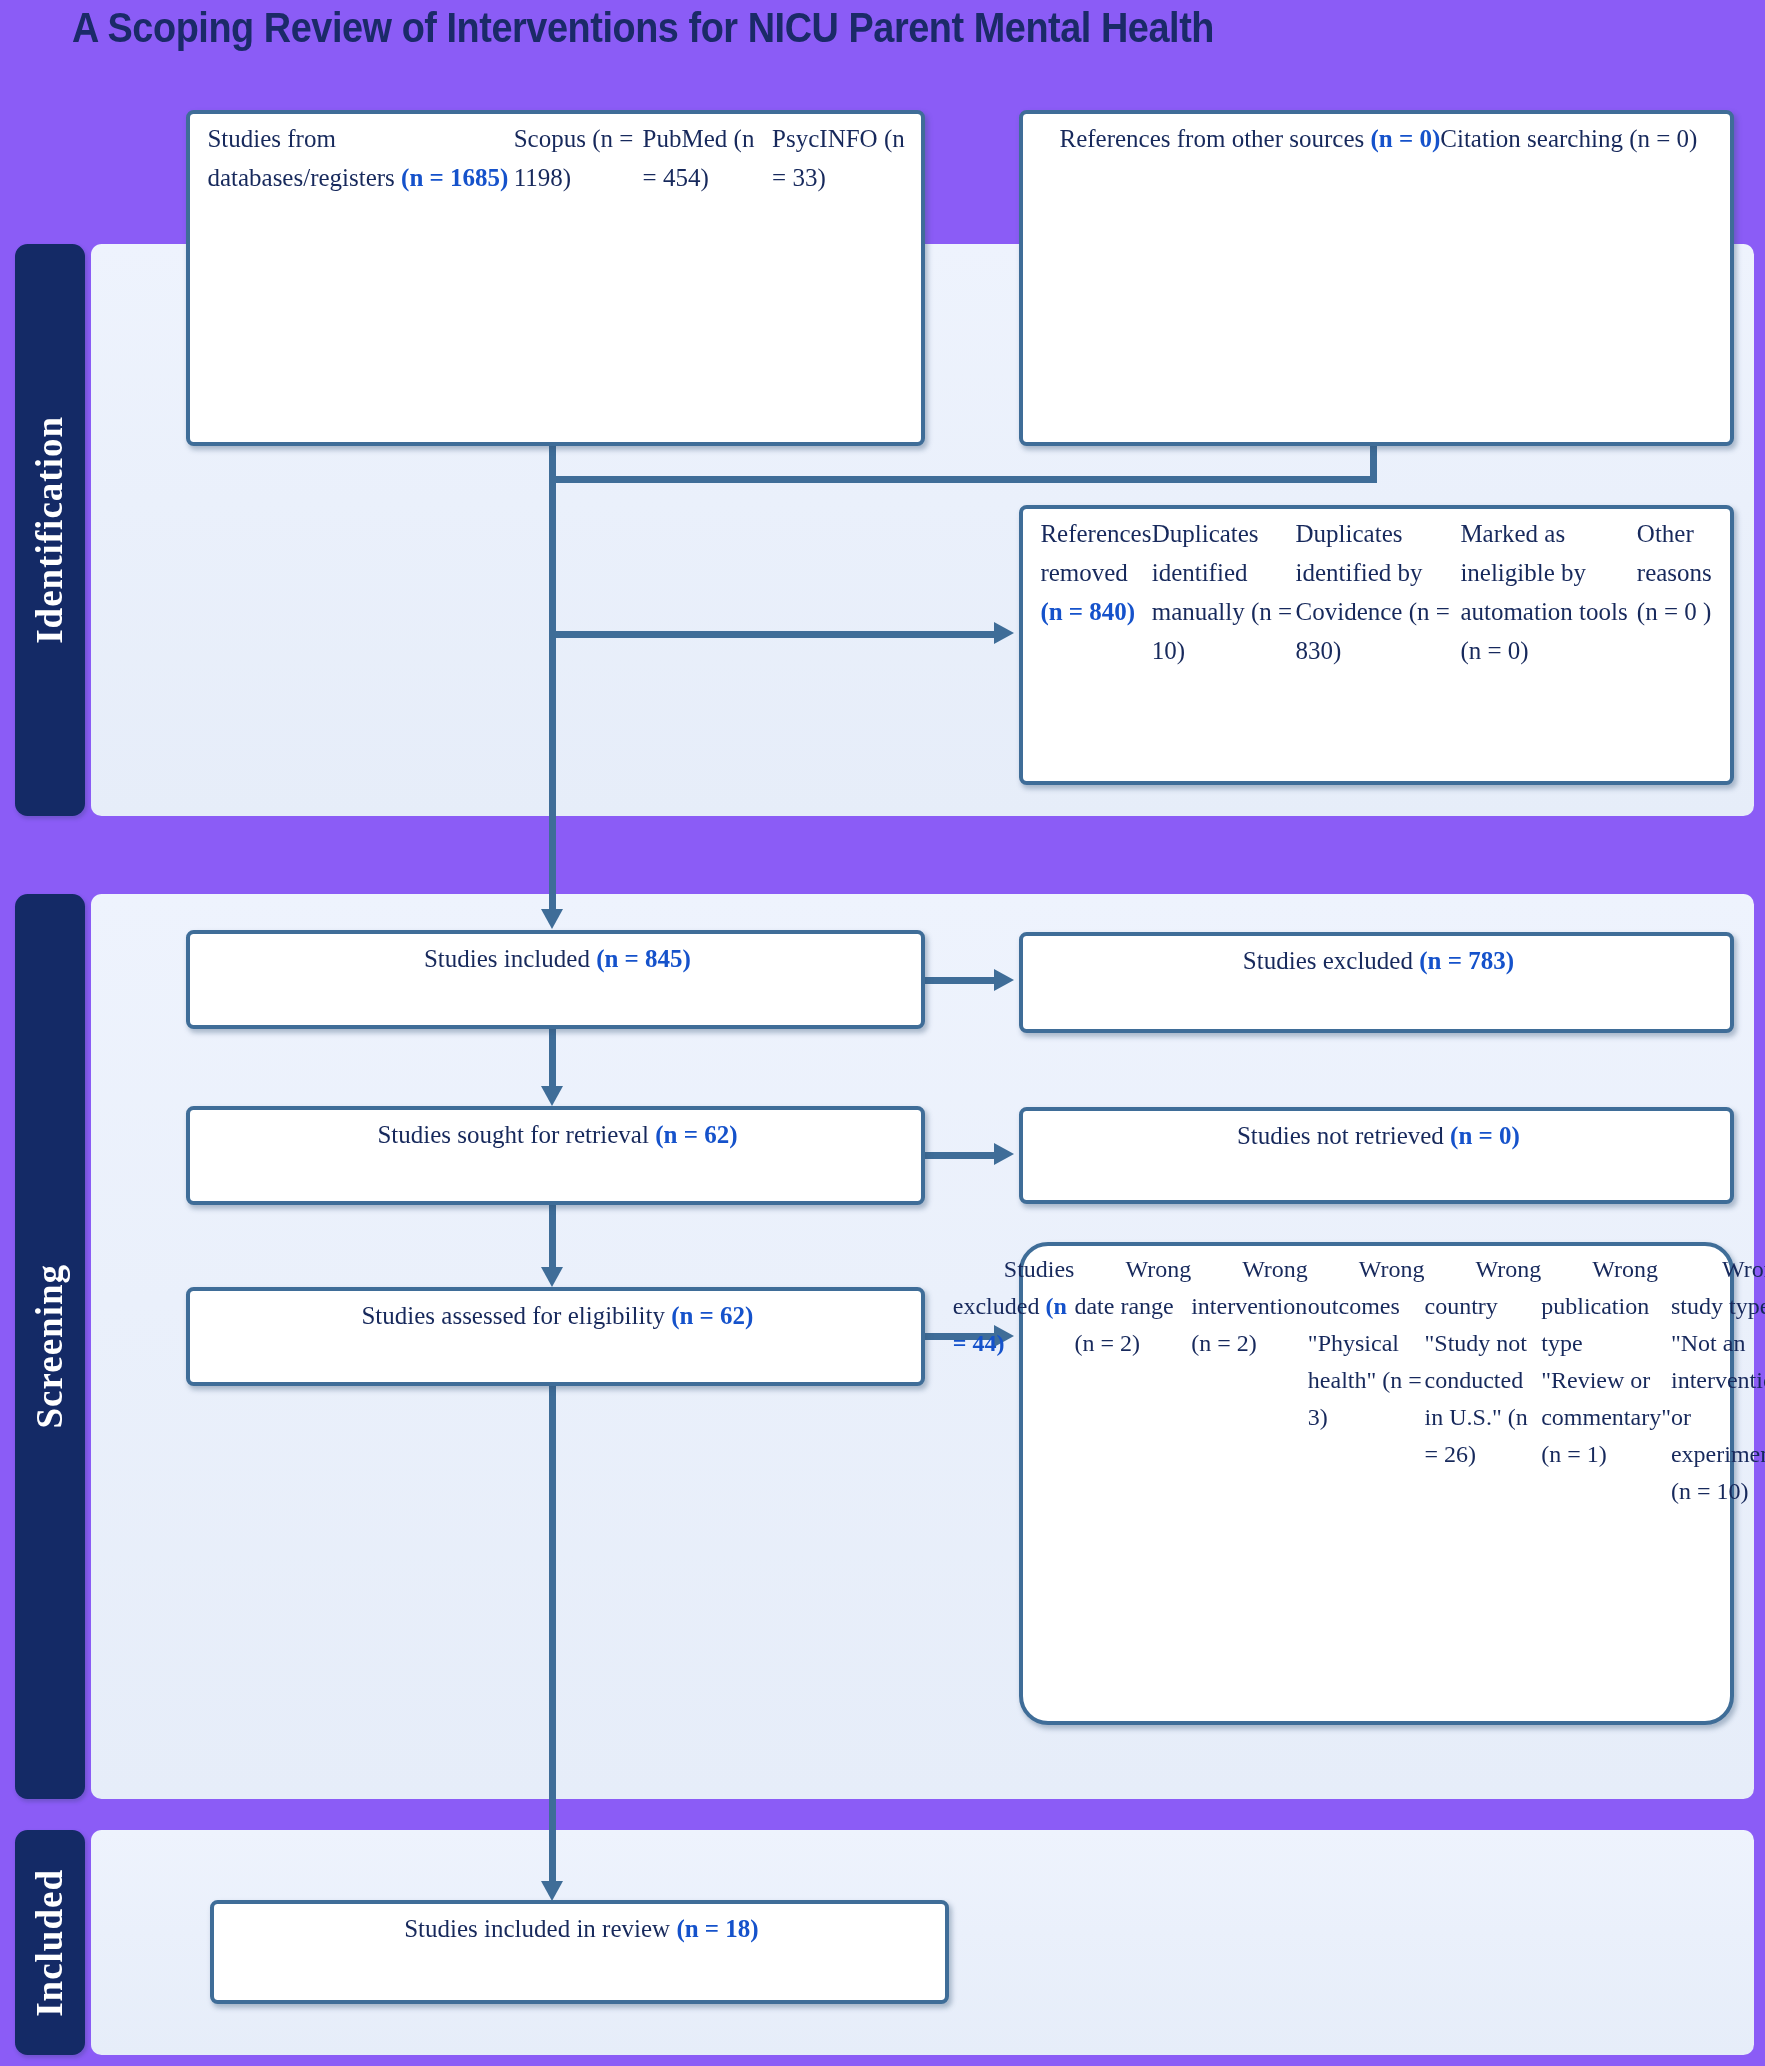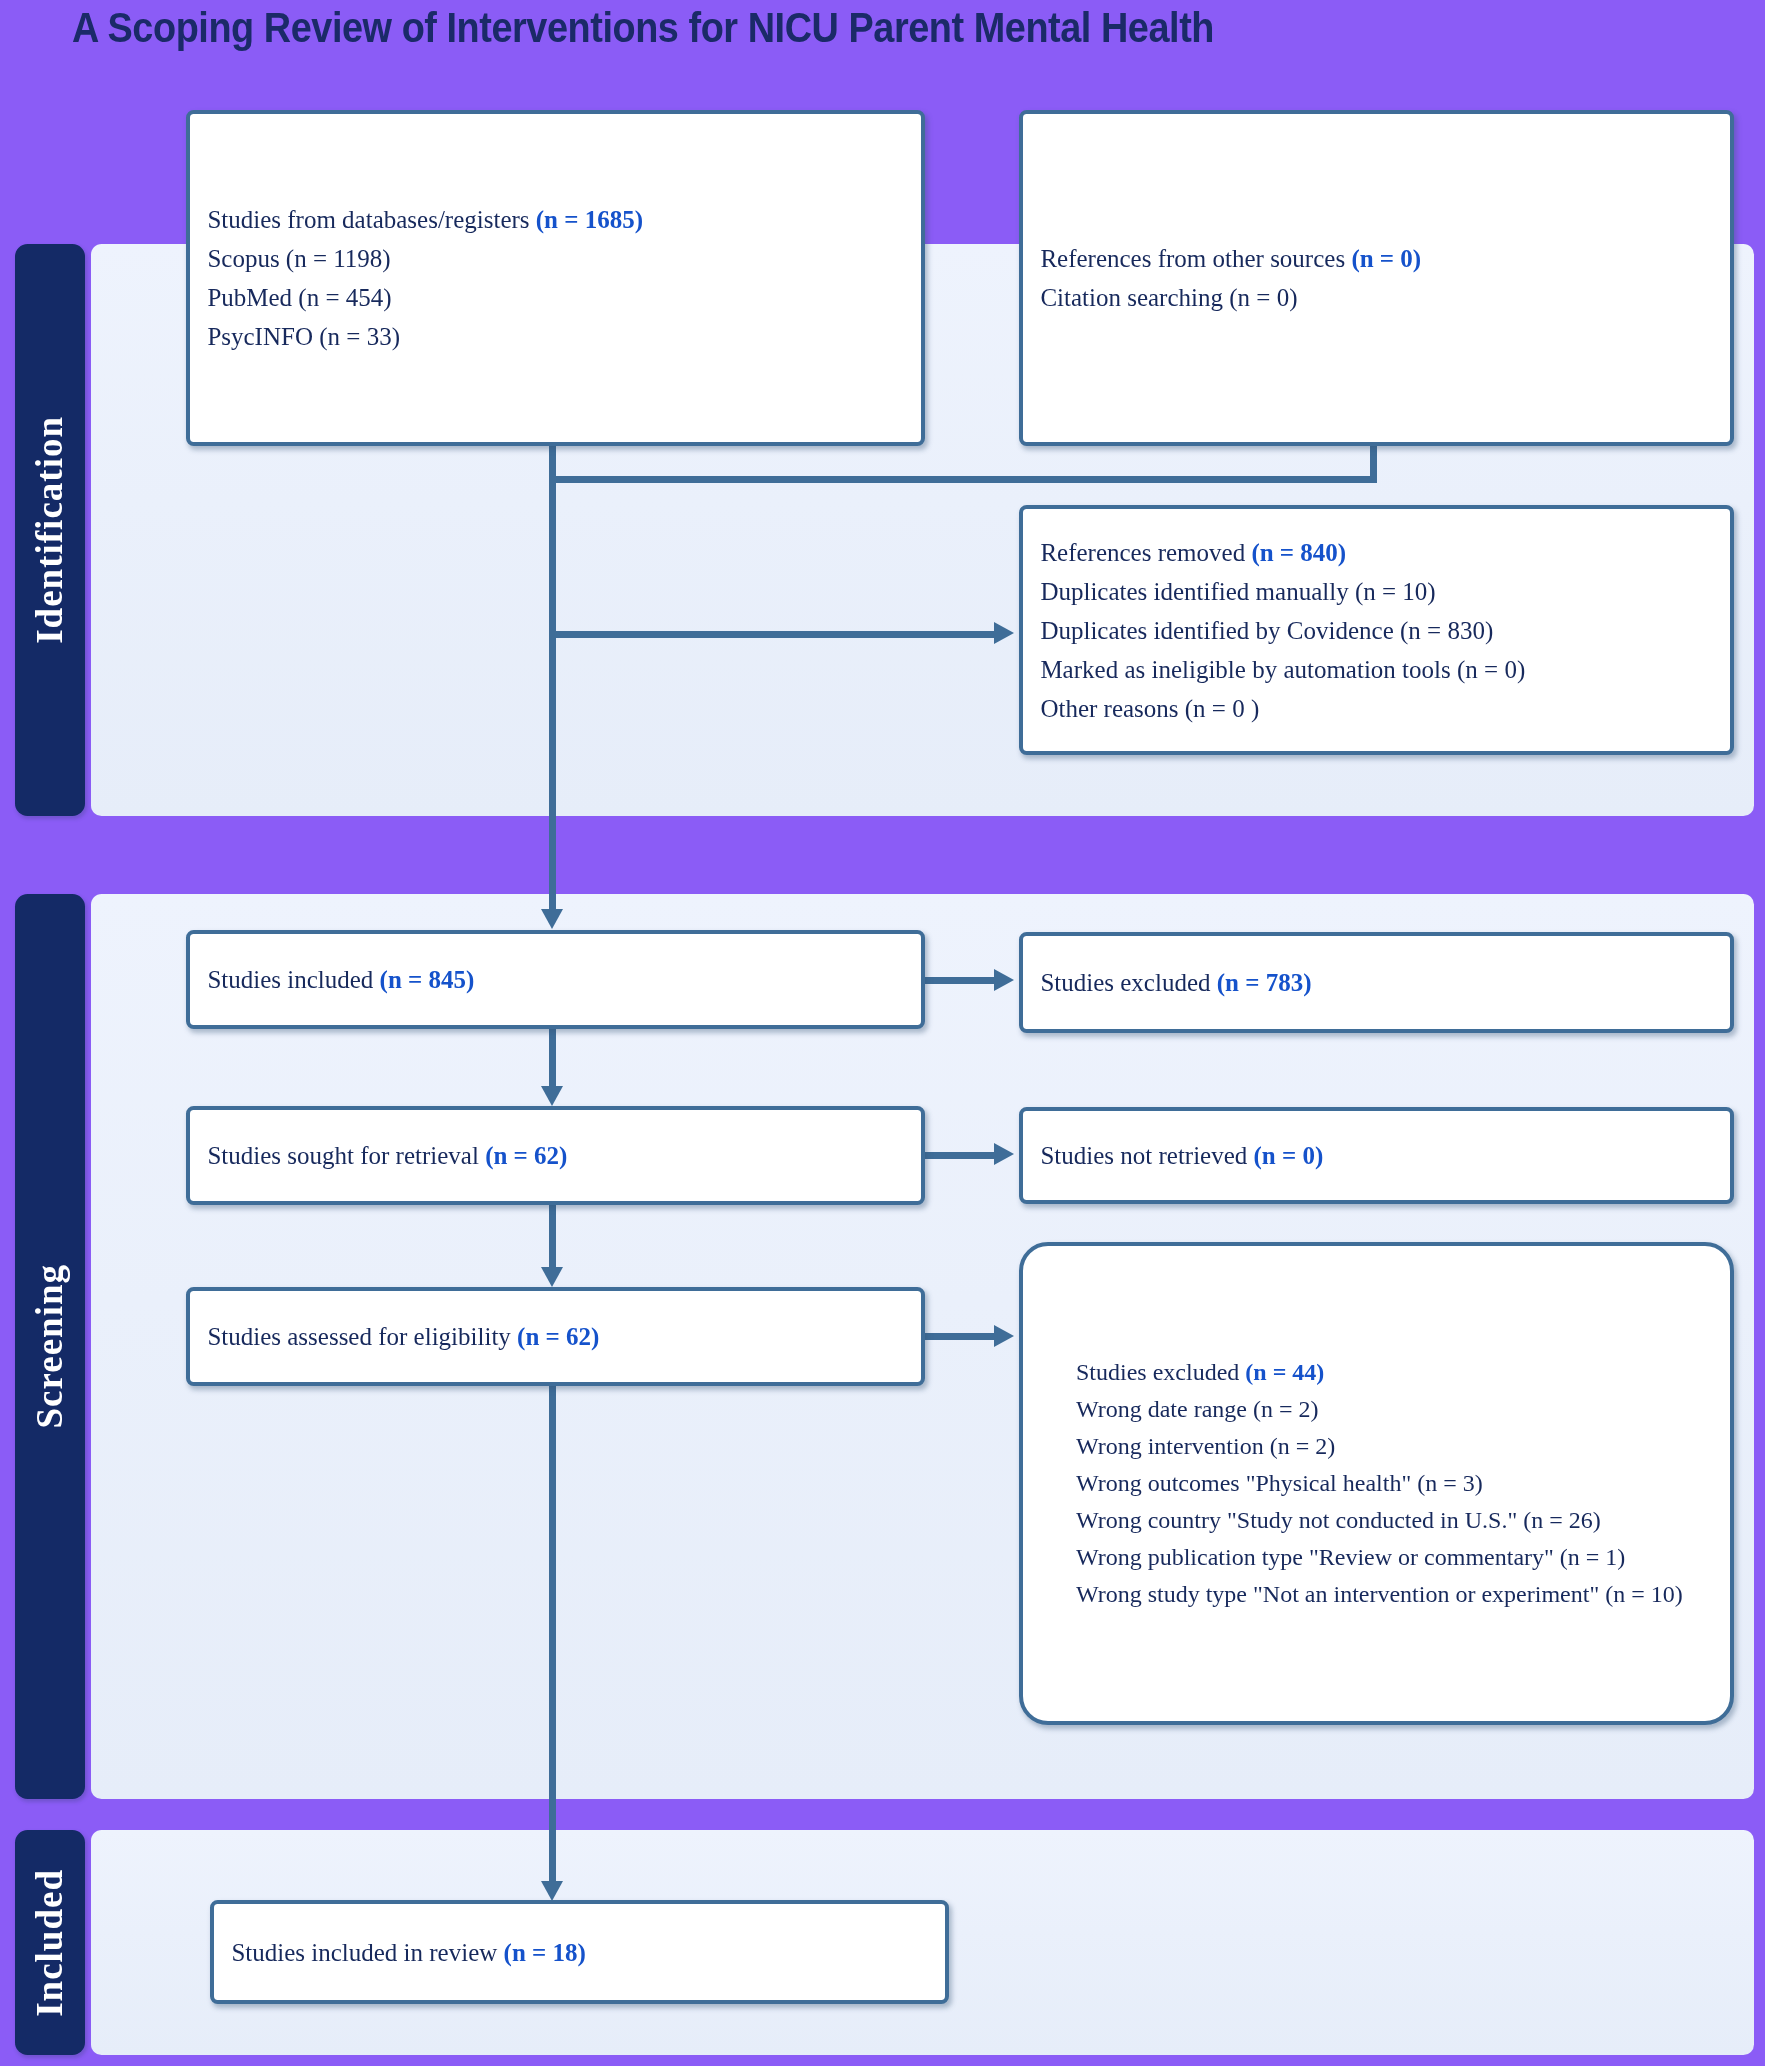--- a/index.html
+++ b/index.html
@@ -49,30 +49,30 @@
     writing-mode:vertical-rl;transform:rotate(180deg);
     white-space:nowrap;
   }
   .box{
     position:absolute;z-index:4;
     background:var(--box-bg);
     border:4.3px solid var(--steel);
     border-radius:7.7px;
     box-shadow:2.9px 3.9px 4.8px rgba(50,80,115,.35);
     box-sizing:border-box;
-    display:flex;flex-direction:column;justify-content:center;
+    display:flex;justify-content:center;
     padding:4.8px 13.5px 4.8px 17.4px;
     color:var(--navy-text);
     font-size:25px;line-height:39px;
   }
   .box p{margin:0;}
   .count{color:var(--count-blue);font-weight:700;}
   .box.b-databases{left:186px;top:110px;width:739px;height:336px;}
   .box.b-other{left:1019px;top:110px;width:715px;height:336px;}
-  .box.b-removed{left:1019px;top:505px;width:715px;height:250px;}
+  .box.b-removed{left:1019px;top:505px;width:715px;height:280px;}
   .box.b-screened{left:186px;top:930px;width:739px;height:99px;}
   .box.b-excl783{left:1019px;top:932px;width:715px;height:101px;}
   .box.b-sought{left:186px;top:1106px;width:739px;height:99px;}
   .box.b-notretr{left:1019px;top:1107px;width:715px;height:97px;}
   .box.b-assessed{left:186px;top:1287px;width:739px;height:99px;}
   .box.b-excl44{left:1019px;top:1242px;width:715px;height:483px;font-size:24px;line-height:37px;padding-left:2px;border-radius:29px;}
   .box.b-excl44 p{text-indent:51px;}
   .box.b-included{left:186px;top:1900px;width:739px;height:104px;margin-left:24px;}
   .line{position:absolute;background:var(--steel);z-index:3;}
   .head{position:absolute;width:0;height:0;z-index:3;}

